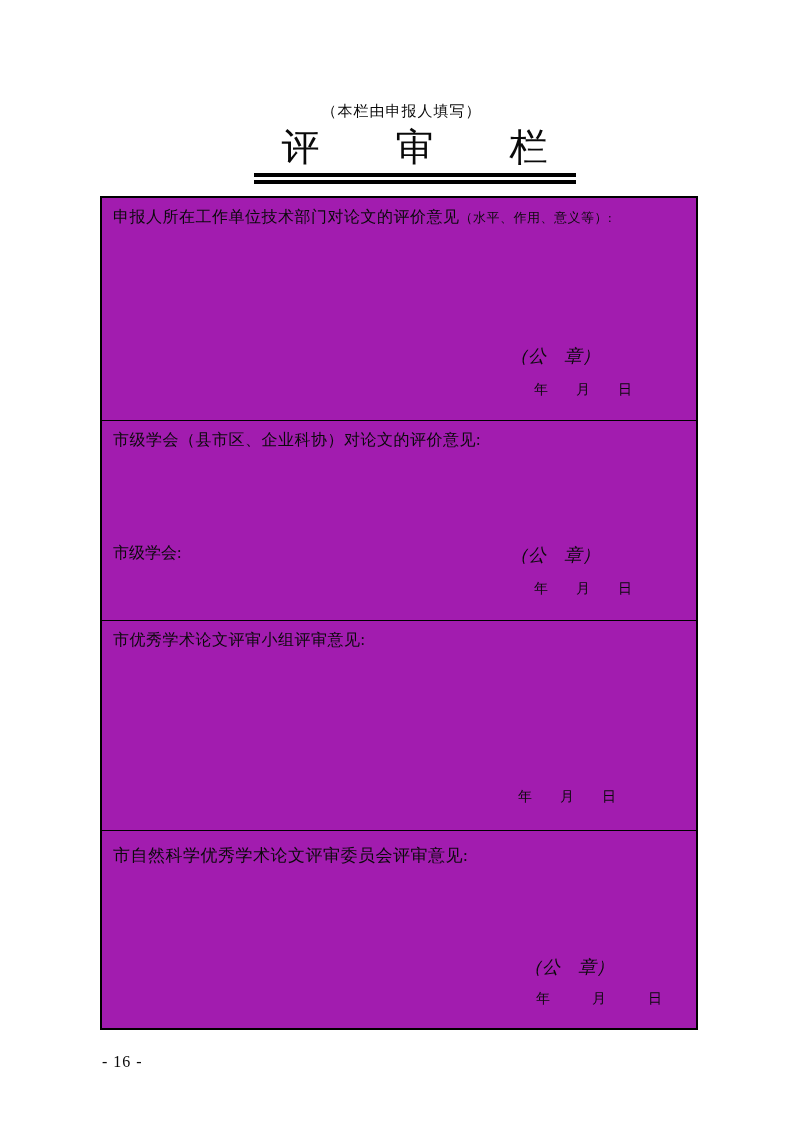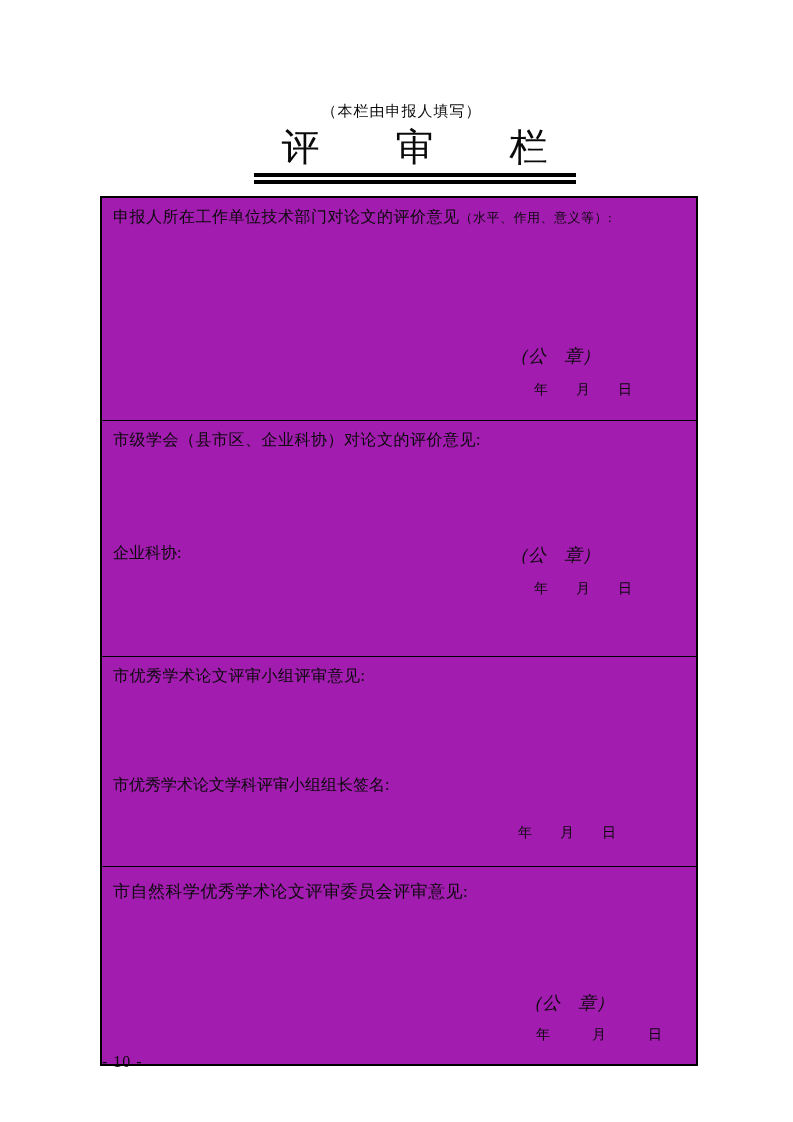--- a/index.html
+++ b/index.html
@@ -43,21 +43,21 @@
     position:absolute;
     left:100px; top:196px;
     width:598px;
     border:2px solid #000;
     background:#a21caf;
   }
   .row { position:relative; }
   .row + .row { border-top:1px solid #000; }
   .row1 { height:222px; }
   .row2 { height:200px; }
-  .row3 { height:210px;margin-top:36px; }
+  .row3 { height:210px; }
   .row4 { height:198px;padding-left:13px; }
   .row-title {
     position:absolute;
     left:11px; top:9px;
     font-size:16px;
     letter-spacing:0.5px;
     white-space:nowrap;
   }
   .row4 .row-title { font-size:17px; top:13px; }
   .note { font-size:13px; }
@@ -96,34 +96,33 @@
     <div class="row row1">
       <div class="row-title">
         <span>申报人所在工作单位技术部门对论文的评价意见</span><span class="note">（水平、作用、意义等）:</span>
       </div>
       <div class="seal r1-seal">（公　章）</div>
       <div class="date r1-date">年　　月　　日</div>
     </div>
 
     <div class="row row2">
       <div class="row-title">市级学会（县市区、企业科协）对论文的评价意见:</div>
-      <div class="signer r2-signer">企业科协:</div>
+      <div class="signer r2-signer">市级学会:</div>
       <div class="seal r2-seal">（公　章）</div>
       <div class="date r2-date">年　　月　　日</div>
     </div>
 
     <div class="row row3">
       <div class="row-title">市优秀学术论文评审小组评审意见:</div>
-      <div class="signer r3-signer">市优秀学术论文学科评审小组组长签名:</div>
       <div class="date r3-date">年　　月　　日</div>
     </div>
 
     <div class="row row4">
       <div class="row-title">市自然科学优秀学术论文评审委员会评审意见:</div>
       <div class="seal r4-seal">（公　章）</div>
       <div class="date r4-date">年　　　月　　　日</div>
     </div>
 
   </div>
 
-  <div class="page-number">- 10 -</div>
+  <div class="page-number">- 16 -</div>
 
 </div>
 
 </body></html>

